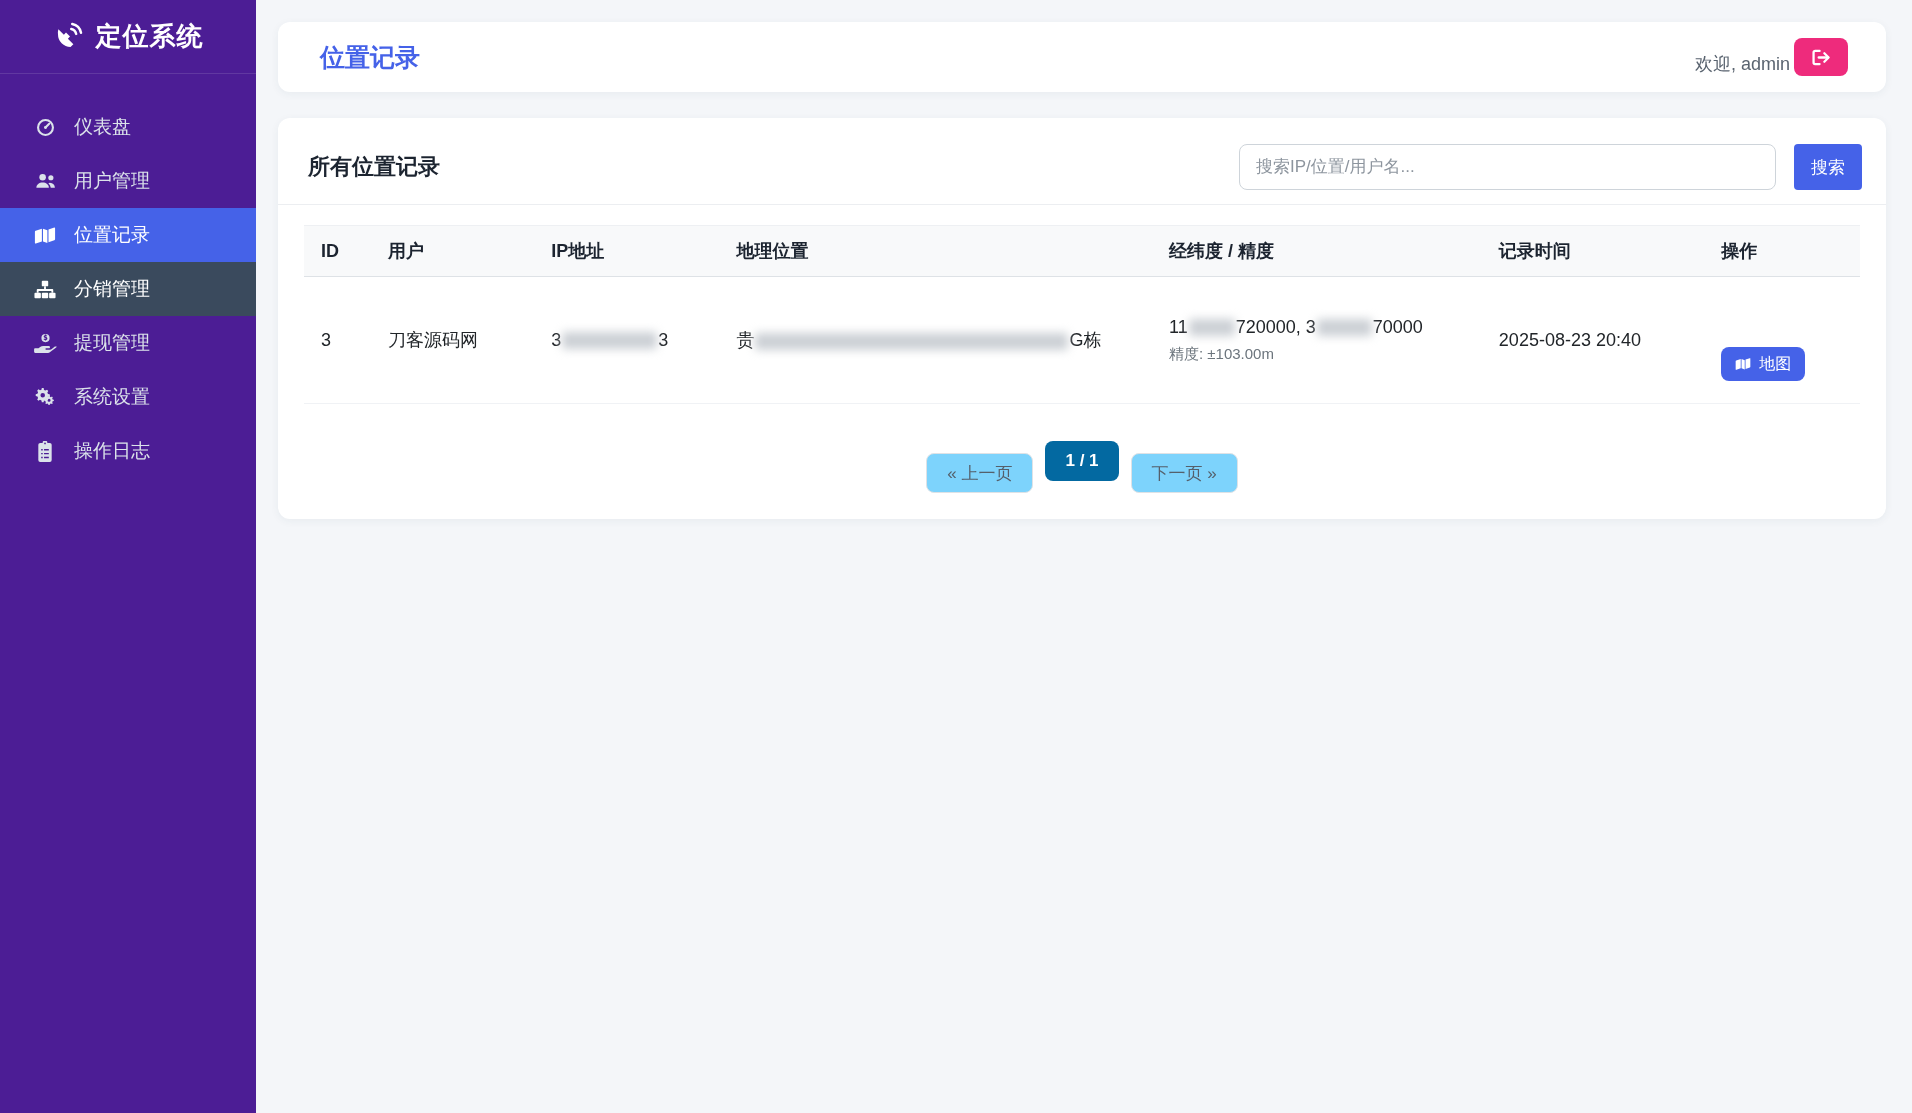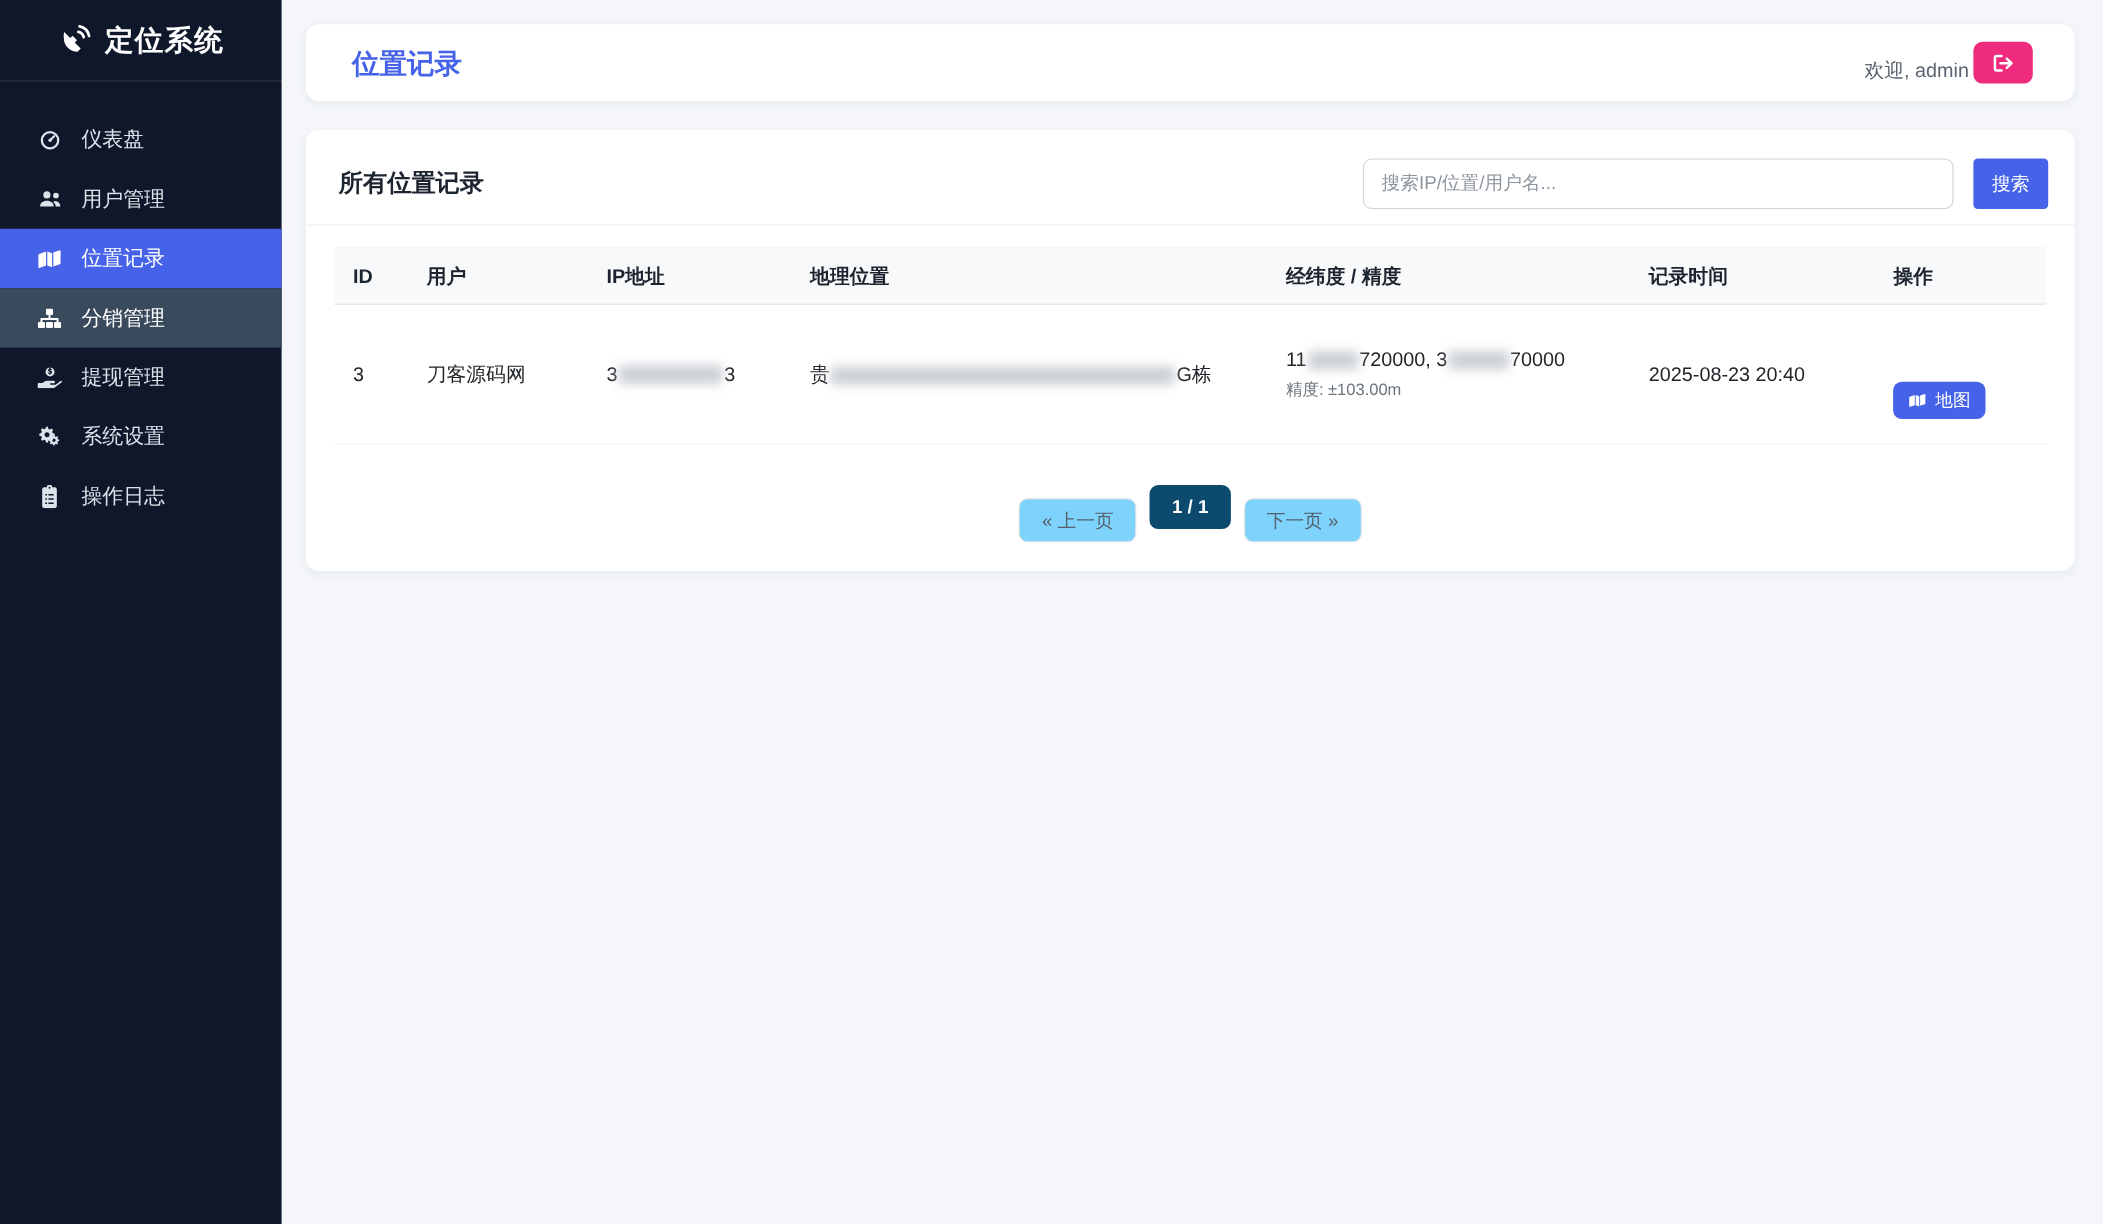--- a/index.html
+++ b/index.html
@@ -2,21 +2,21 @@
 <html><head>
 <meta charset="utf-8">
 <style>
   * { margin:0; padding:0; box-sizing:border-box; }
   html,body { width:1912px; height:1113px; }
   body {
     font-family:"Liberation Sans","DejaVu Sans",sans-serif;
     background:#f4f6f9; display:flex; overflow:hidden; color:#212529;
   }
   
-  .sidebar { width:256px; flex-shrink:0; background:#0f172a; height:100%; }
+  .sidebar { width:256px; flex-shrink:0; background:#4c1d95; height:100%; }
   .logo {
     height:74px; display:flex; align-items:center; justify-content:center; gap:13px;
     color:#fff; font-size:26px; font-weight:bold; letter-spacing:1px;
     border-bottom:1px solid rgba(255,255,255,0.12);
   }
   .nav { padding-top:26px; }
   .nav-item {
     height:54px; display:flex; align-items:center; gap:17px; padding:0 20px 0 33px;
     color:#dbe2ea; font-size:19px; cursor:pointer; white-space:nowrap;
   }
@@ -82,21 +82,21 @@
     border-radius:8px; font-size:16px; cursor:pointer;
     display:inline-flex; align-items:center; gap:8px;margin-top:48px;
   }
   
   .pagination { display:flex; justify-content:center; align-items:center; gap:12px; margin-top:24px; }
   .page-btn {
     height:40px; padding:0 20px; background:#7dd3fc; border:1px solid #dee2e6;
     border-radius:8px; color:#55606b; font-size:17px; cursor:pointer;margin-top:25px;
   }
   .page-current {
-    height:40px; padding:0 20px; background:#0c4a6e; border-radius:8px;
+    height:40px; padding:0 20px; background:#0369a1; border-radius:8px;
     color:#fff; font-size:17px; font-weight:bold;
     display:inline-flex; align-items:center; cursor:default;
   }
   svg { display:block; }
 </style>
 </head>
 <body>
 
 <aside class="sidebar">
   <div class="logo">

